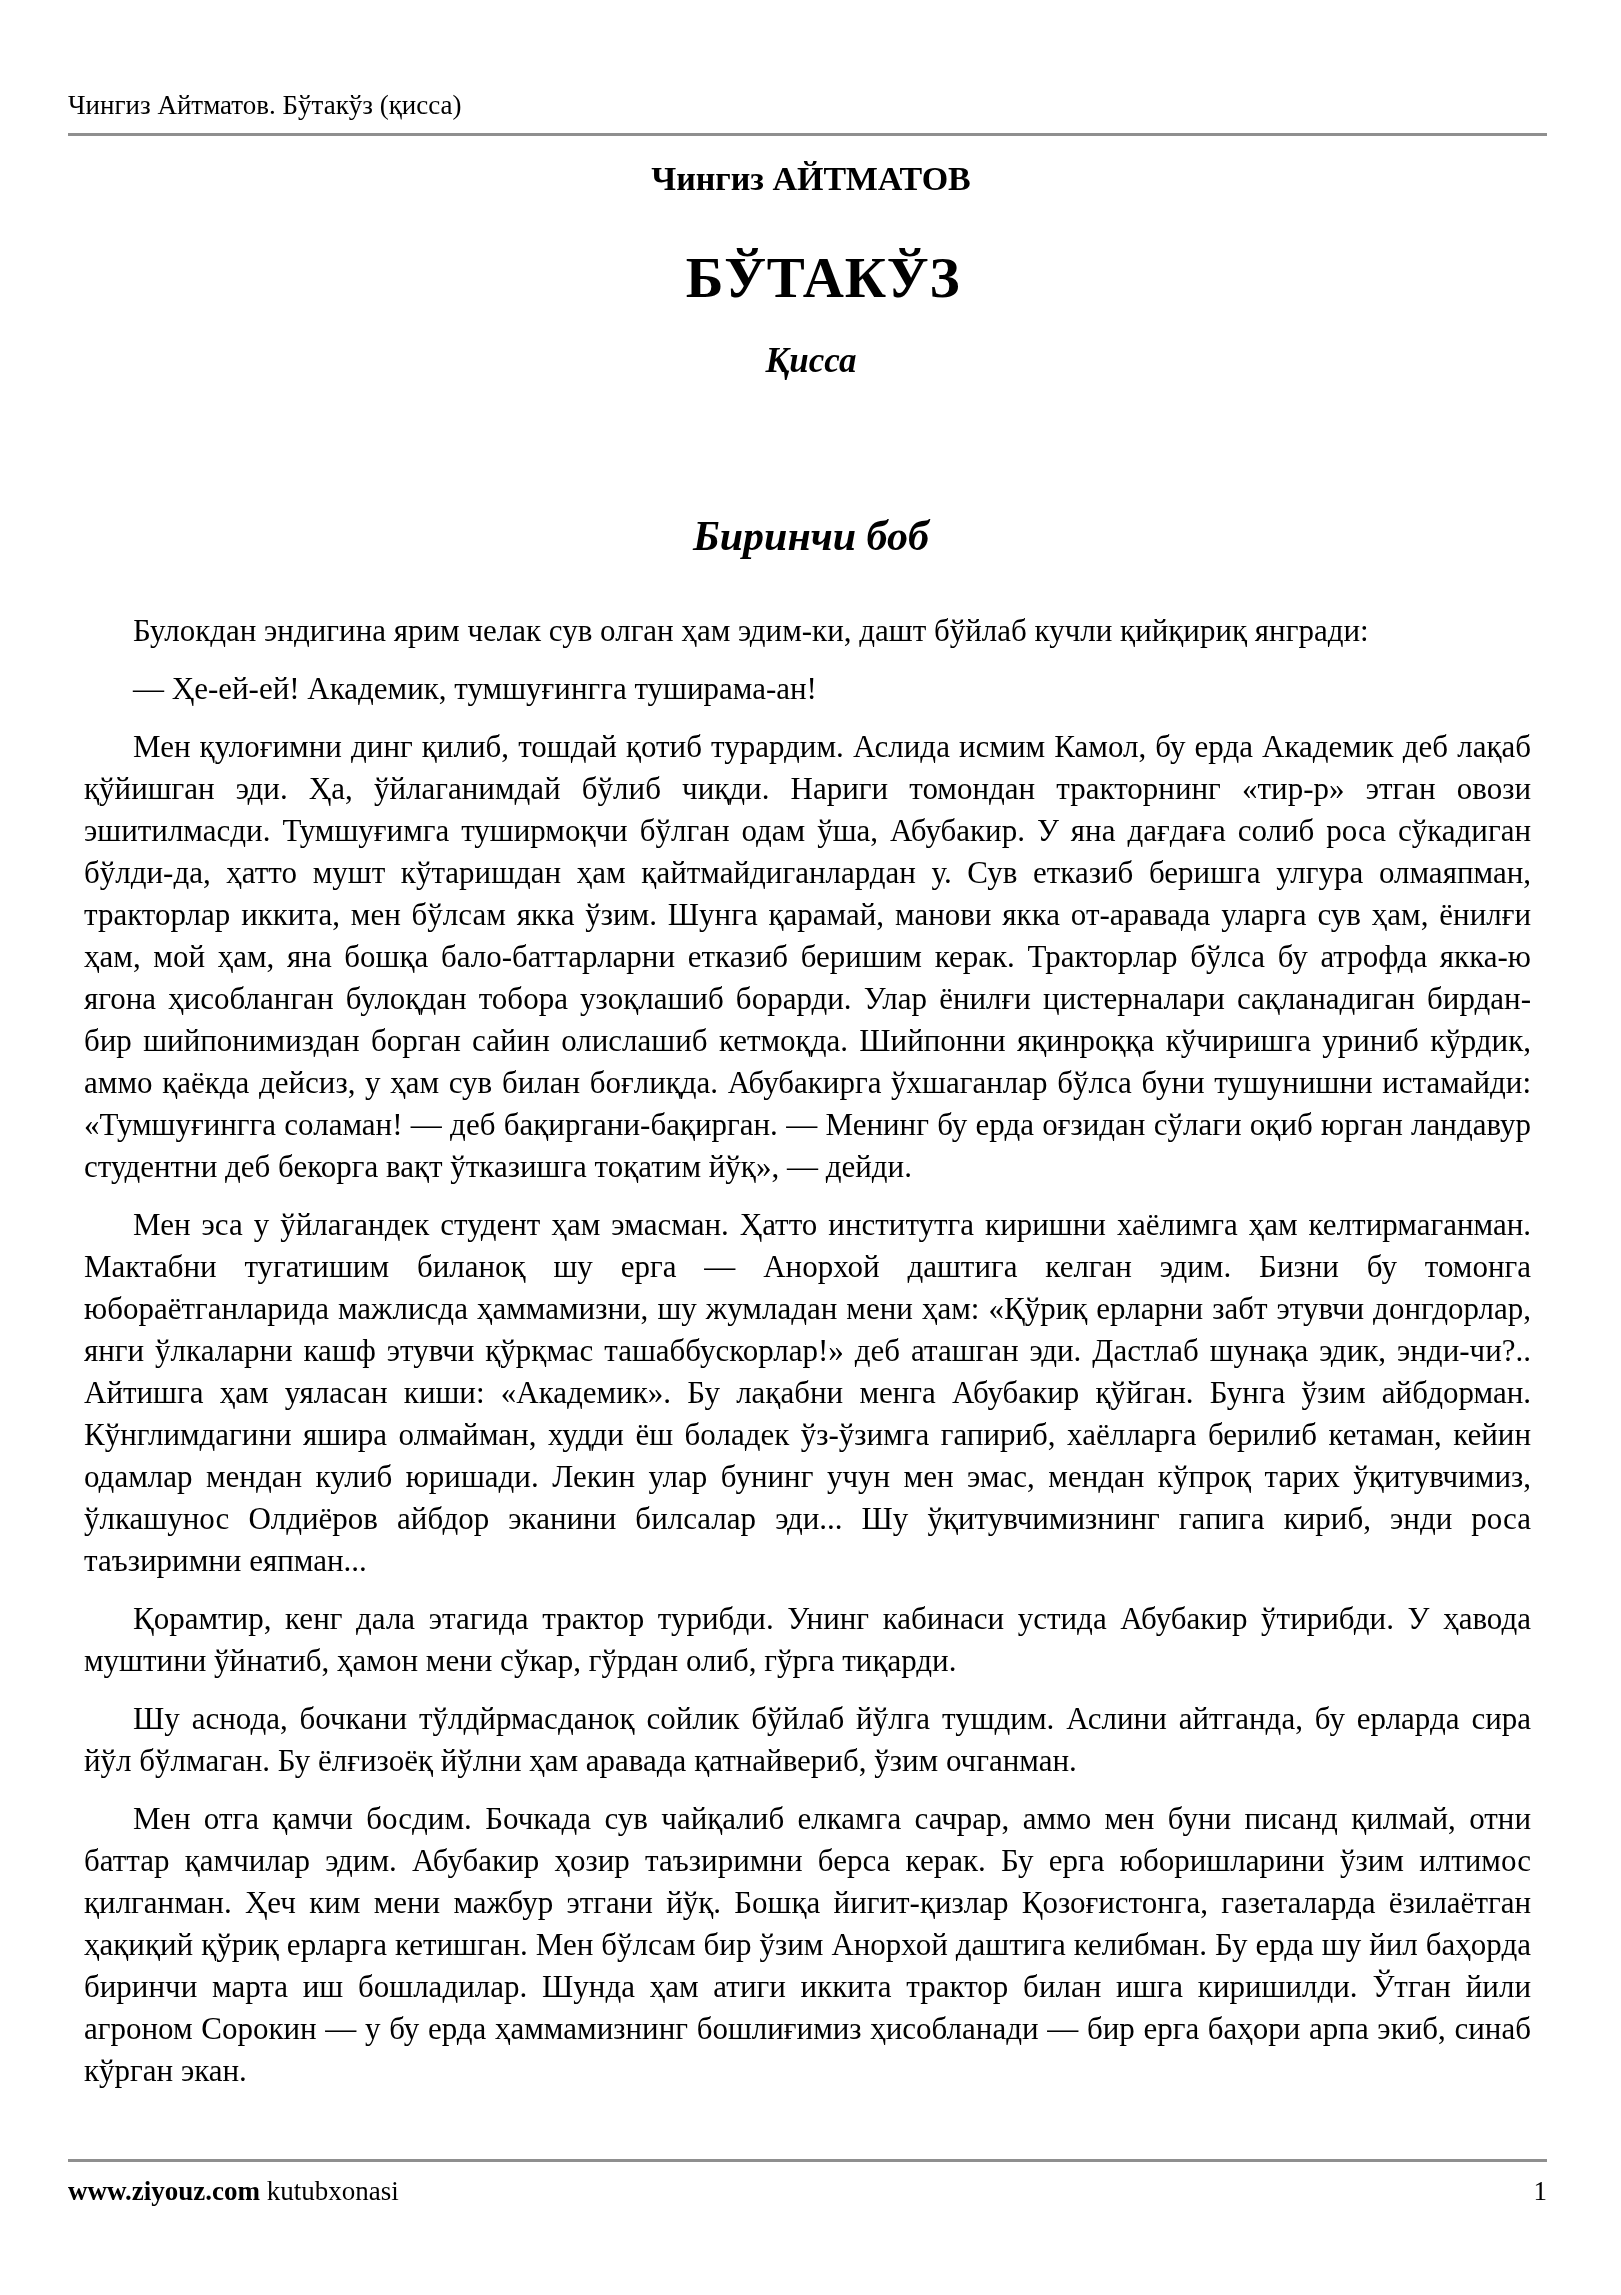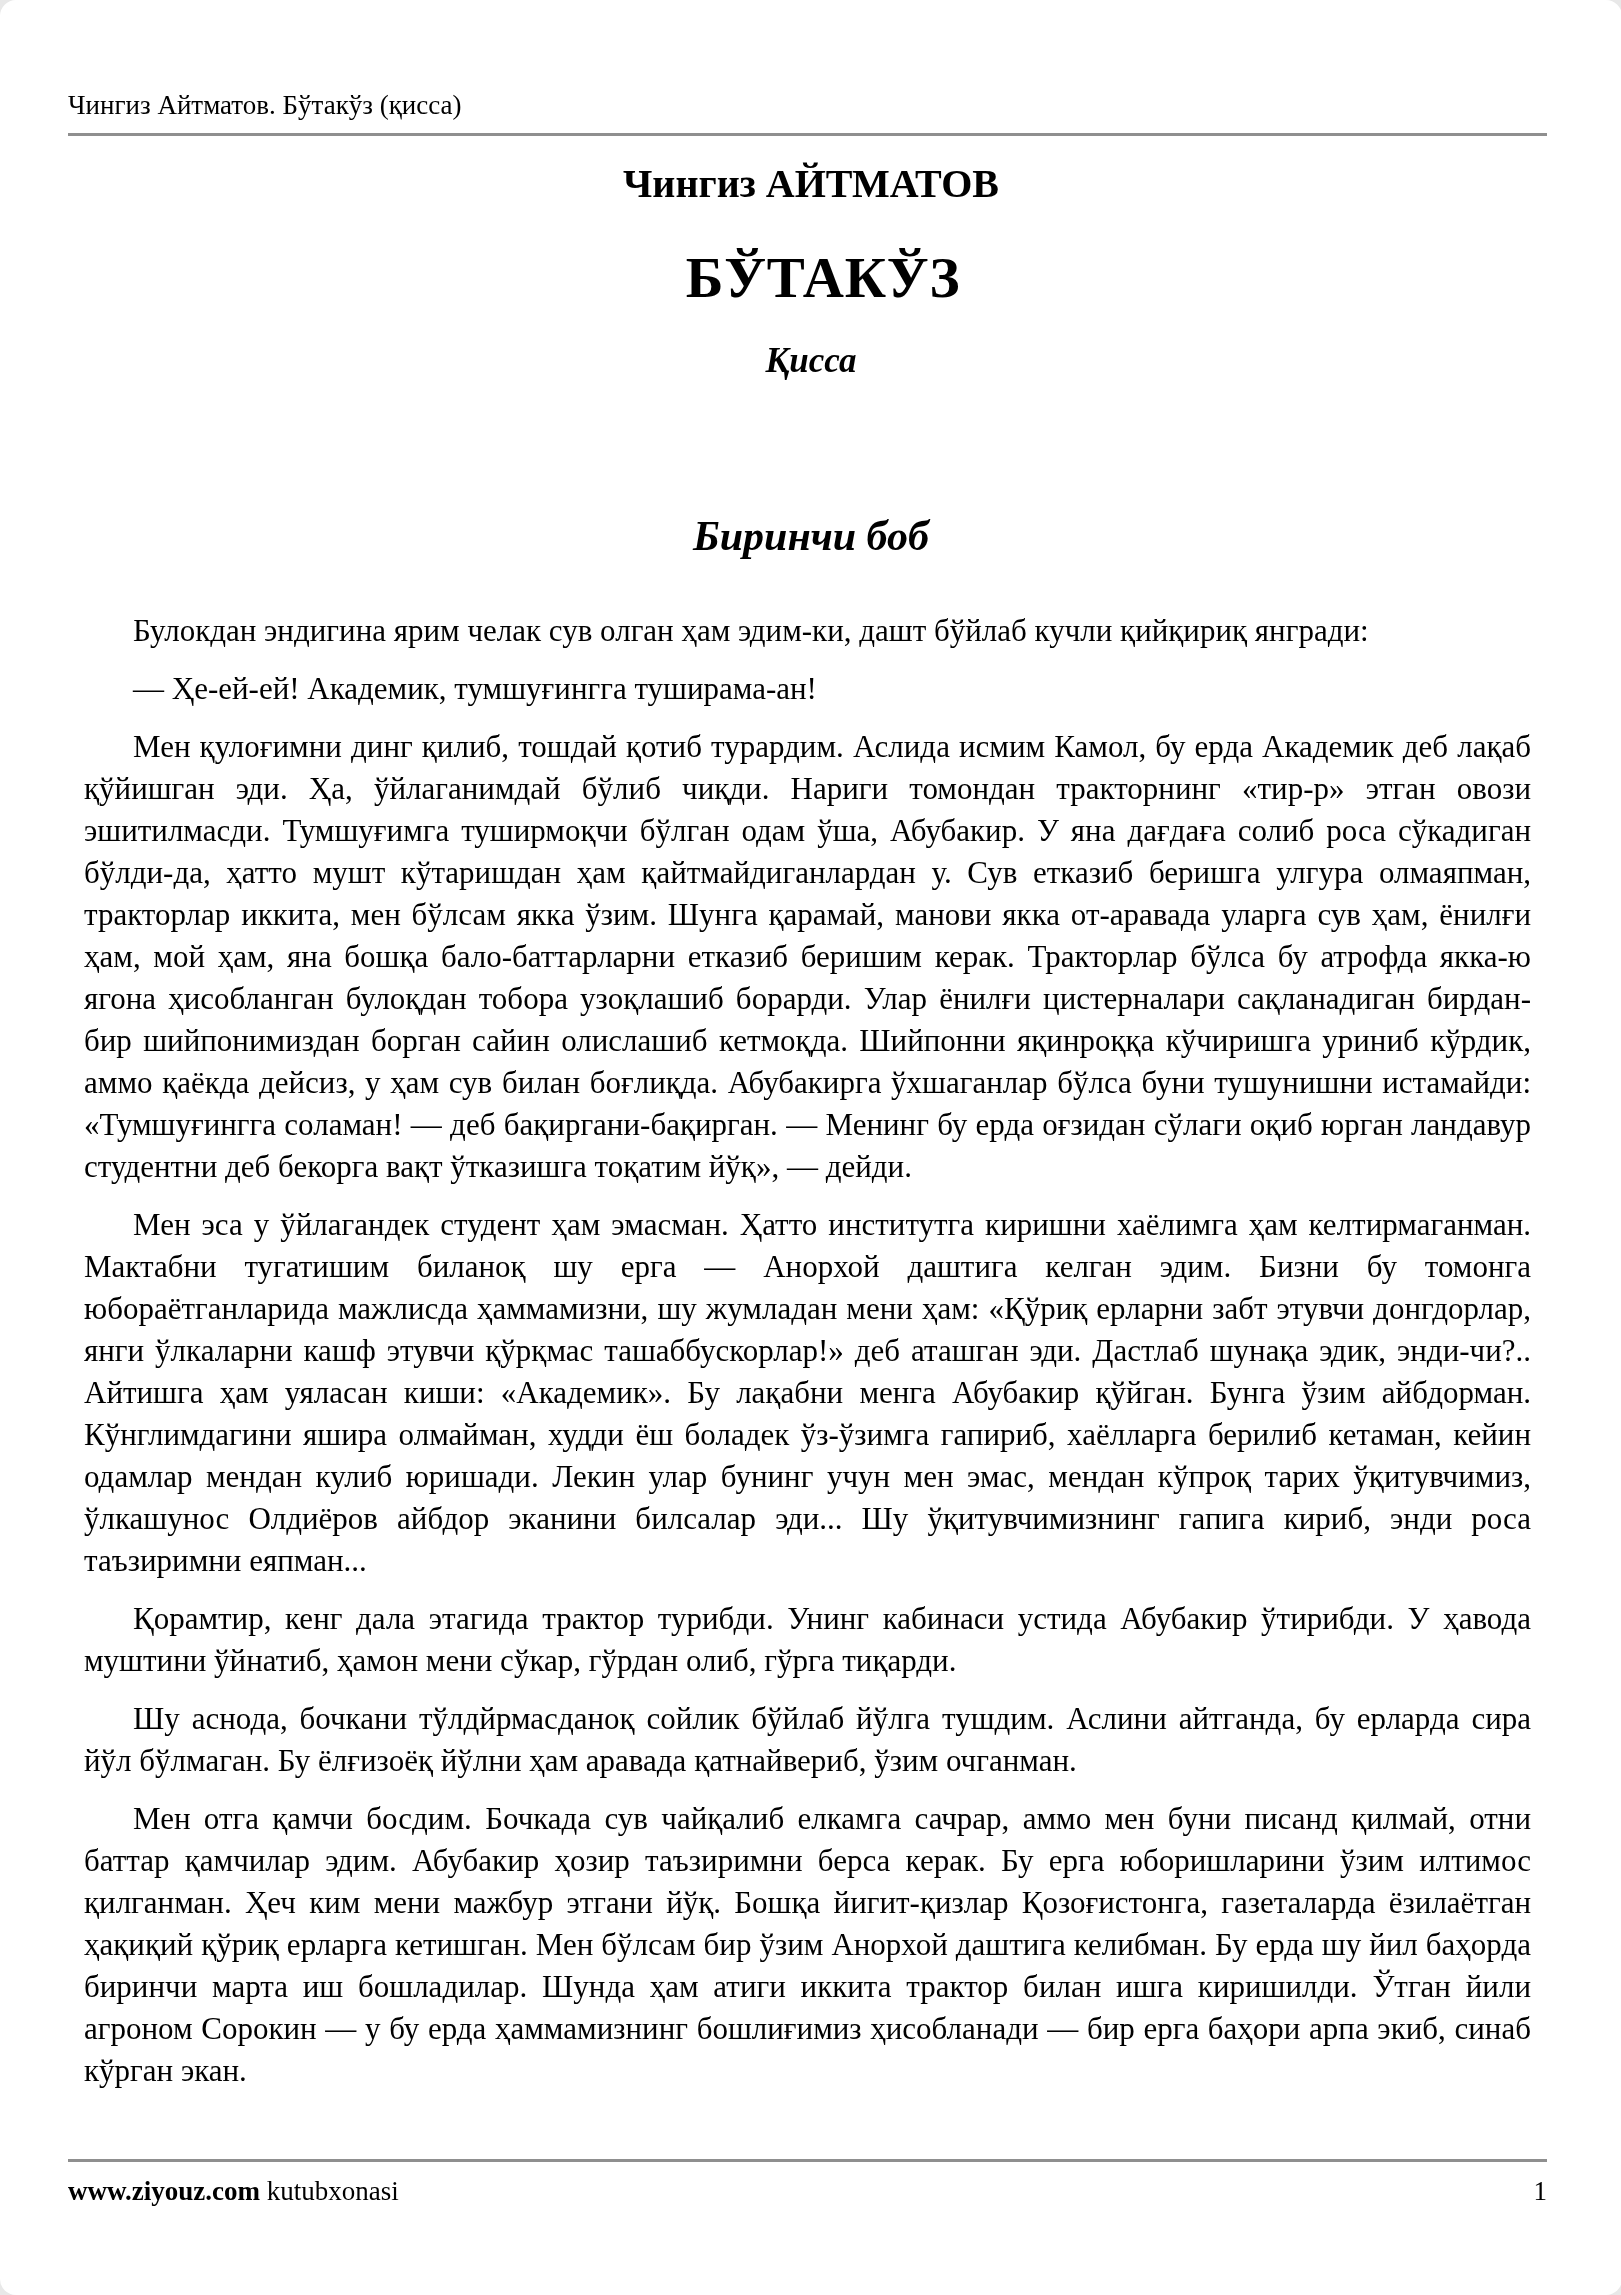--- a/index.html
+++ b/index.html
@@ -11,21 +11,20 @@
   html, body { background: #e8e8e8; }
   .page {
     position: relative;
     width: 1622px;
     height: 2295px;
     margin: 0 auto;
     background: var(--background);
     color: var(--text);
     font-family: "Liberation Serif", "DejaVu Serif", serif;
     overflow: hidden;
-    border-radius: 16px;
   }
   .header-title {
     position: absolute;
     left: 68px;
     top: 88px;
     font-size: 27px;
     line-height: 35px;
     white-space: nowrap;
   }
   .rule {
@@ -35,21 +34,21 @@
     height: 3.1px;
     background: var(--rule);
   }
   .header-rule { top: 133px; }
   .footer-rule { top: 2159px; }
   .author {
     position: absolute;
     left: 0; right: 0;
     top: 160px;
     text-align: center;
-    font-size: 40px;
+    font-size: 34px;
     font-weight: bold;
   }
   .book-title {
     position: absolute;
     left: 0; right: 0;
     top: 245px;
     text-align: center;
     font-size: 57px;
     font-weight: bold;
     letter-spacing: 0.8px;

